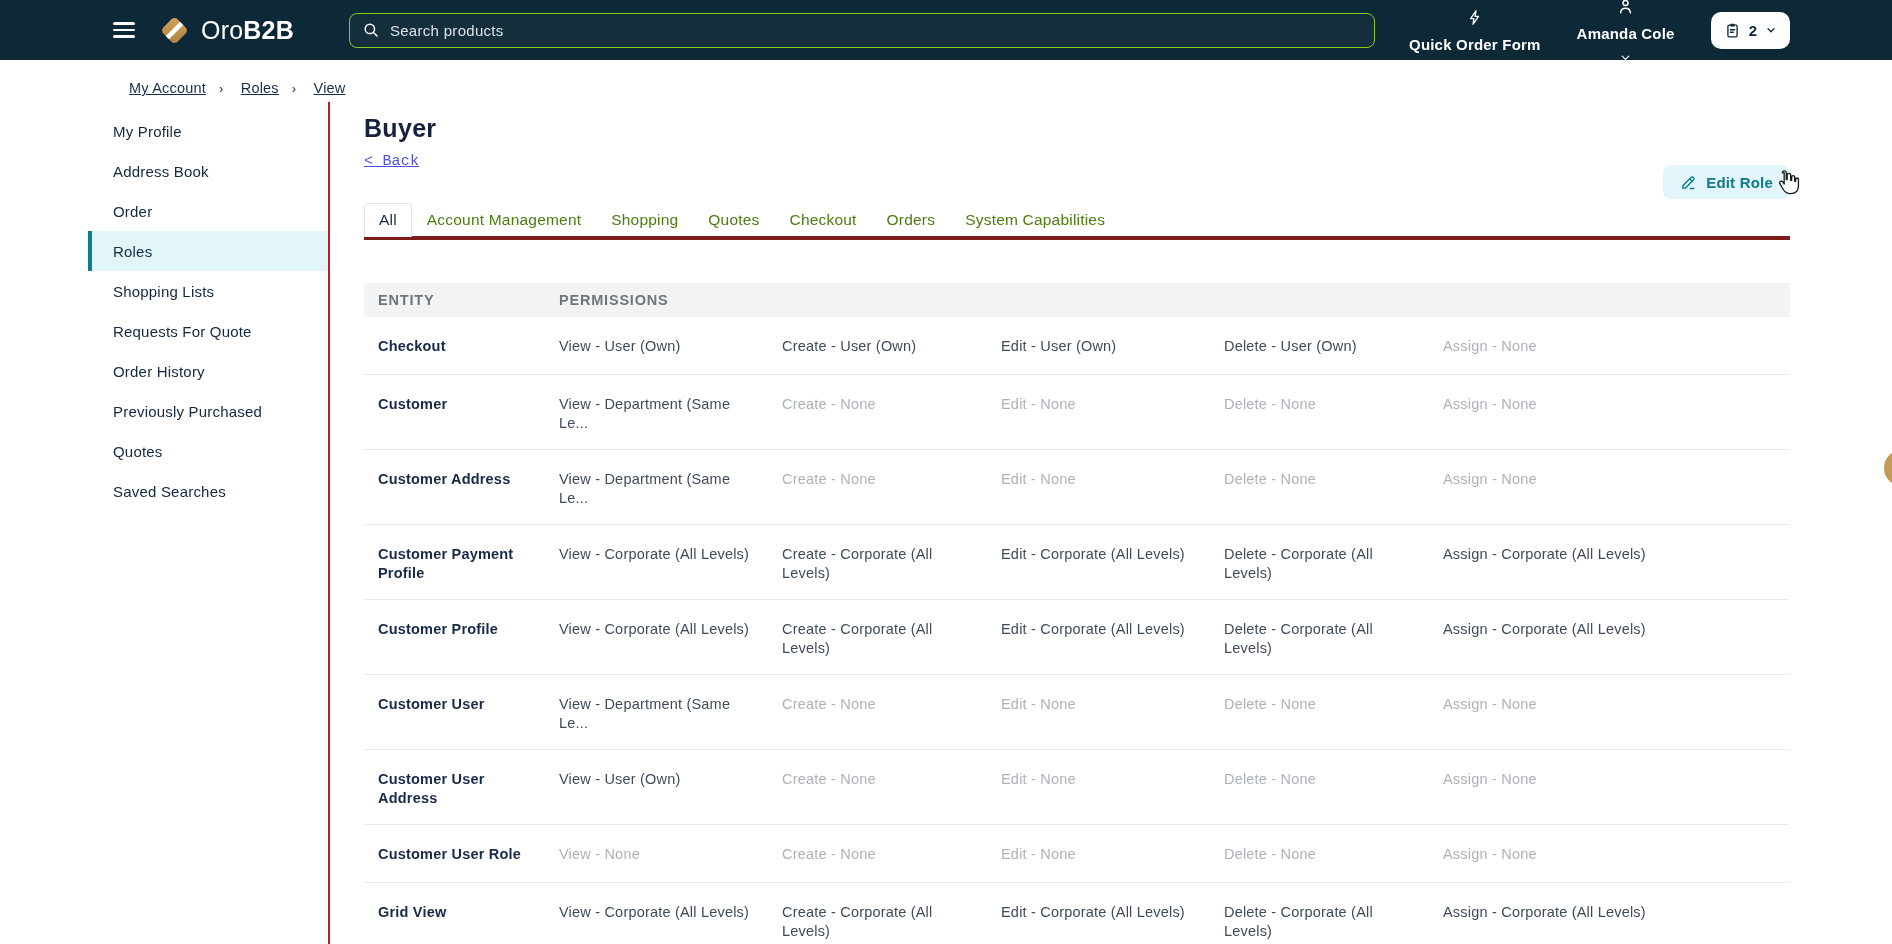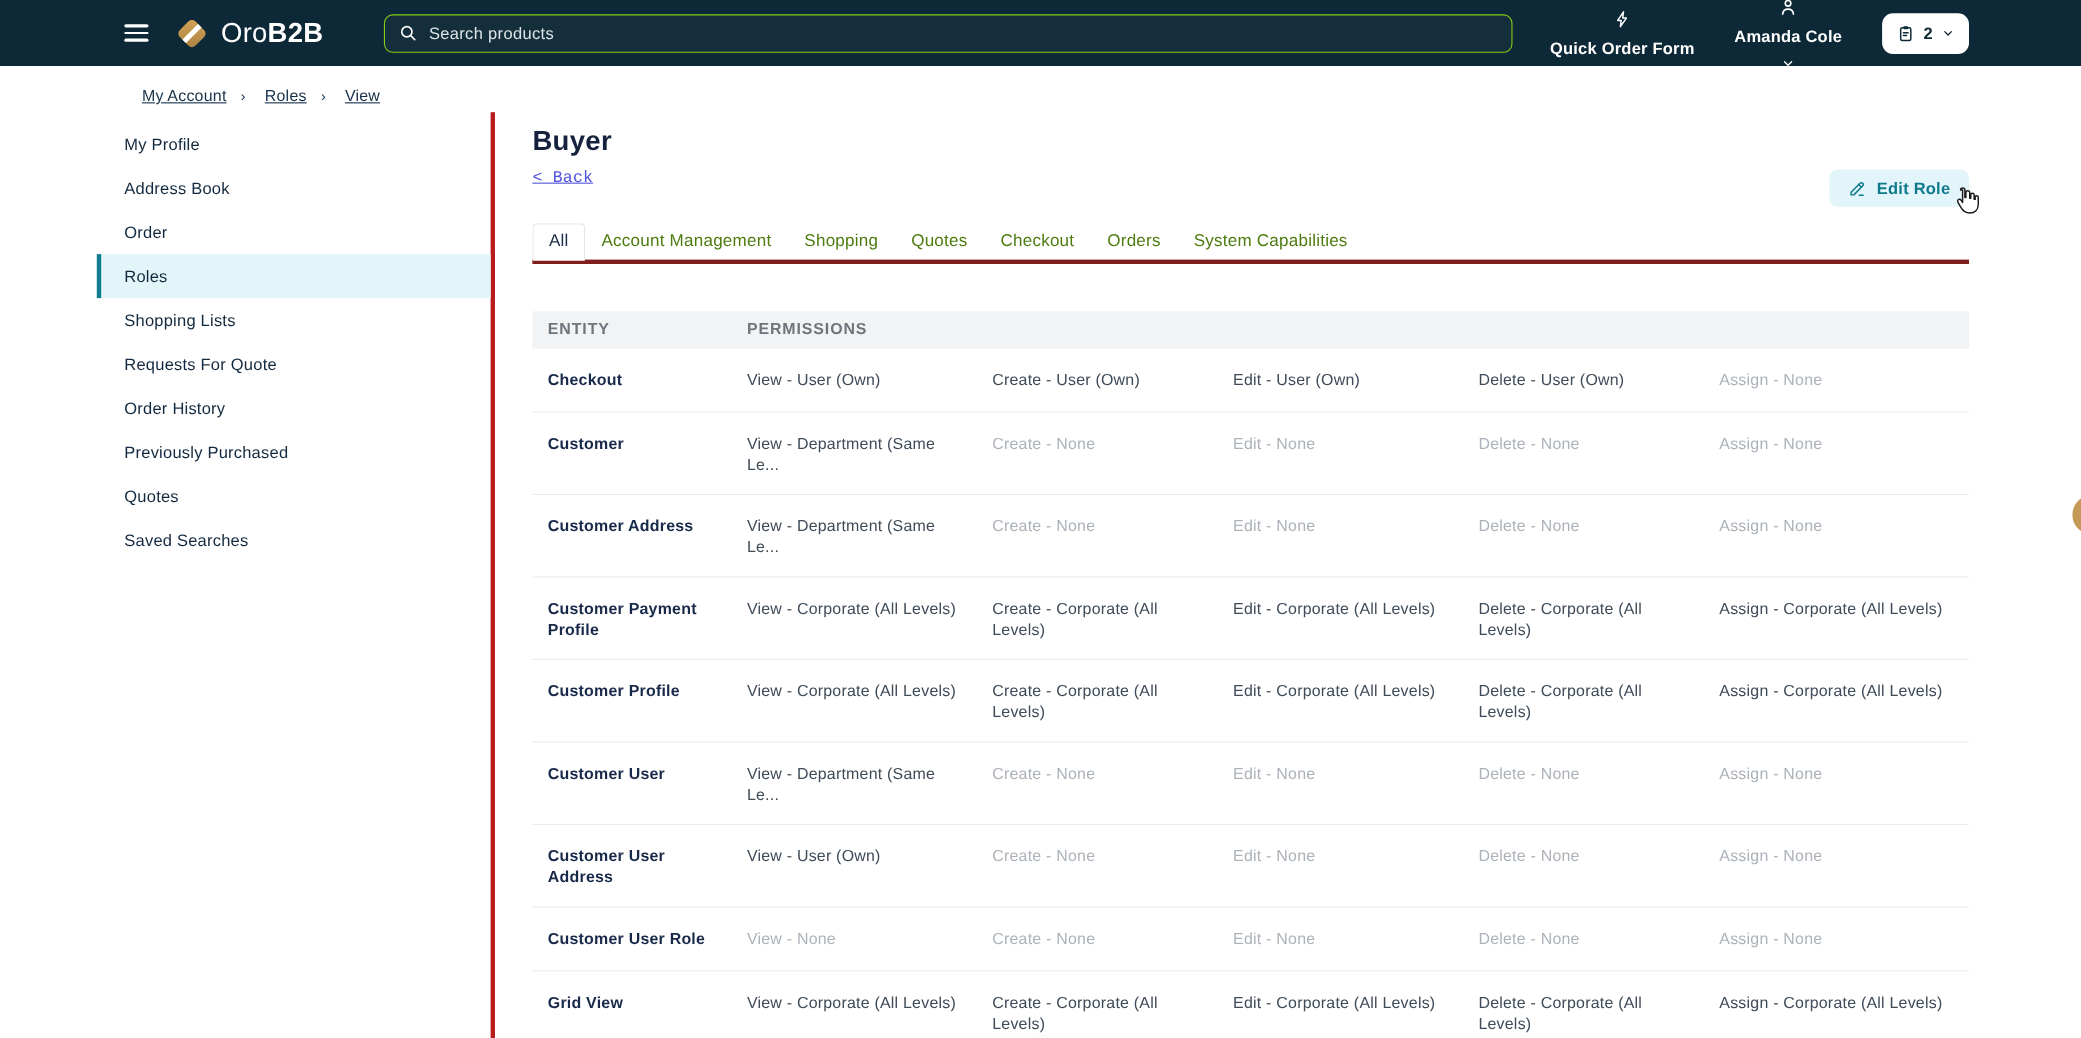--- a/index.html
+++ b/index.html
@@ -39,34 +39,34 @@
   }
 
   
   .breadcrumb { padding:20px 0 0 113px; font-size:14.5px; height:42px;margin-left:16px; }
   .crumb-link { color:#16304A; text-decoration:underline; cursor:pointer; }
   .crumb-sep { color:#16304A; margin:0 13px; font-size:13px; }
   .crumb:last-of-type .crumb-sep { display:none; }
 
   
   .page { display:flex; align-items:stretch; height:842px; }
-  .sidebar { width:450px; border-right:4px solid #b91c1c; padding-left:88px; flex-shrink:0; }
+  .sidebar { width:330px; border-right:2px solid #b91c1c; padding-left:88px; flex-shrink:0; }
   .side-nav { margin-top:9px; }
   .side-item {
     height:40px; display:flex; align-items:center; padding-left:25px;
     font-size:15px; color:#12293F; cursor:pointer;
   }
   .side-item.active { background:#E2F6FA; border-left:4px solid #0F7D8C; padding-left:21px; }
 
   .main { flex:1; padding:0 102px 0 34px; position:relative; }
   .page-title { margin-top:12px; font-size:25px; font-weight:bold; color:#16213D; letter-spacing:.3px; }
   .back-link { display:inline-block; margin-top:10px; font-size:15px; color:#4E51DC; text-decoration:underline; cursor:pointer;font-family:Liberation Mono, monospace; }
 
   .edit-btn {
-    position:absolute; top:52px; right:102px; height:34px; padding:0 17px;
+    position:absolute; top:63px; right:102px; height:34px; padding:0 17px;
     background:#E1F5FA; color:#10798B; border:none; border-radius:8px;
     font-size:15px; font-weight:bold; display:flex; align-items:center; gap:9px;
     cursor:pointer; font-family:inherit; letter-spacing:.2px;
   }
 
   
   .tabs { margin-top:33px; display:flex; align-items:flex-end; border-bottom:4px solid #7f1d1d; }
   .tab {
     background:none; border:1px solid transparent; border-bottom:none;
     padding:7px 14px 8px; font-size:15.5px; color:#4d7c0f; cursor:pointer;

